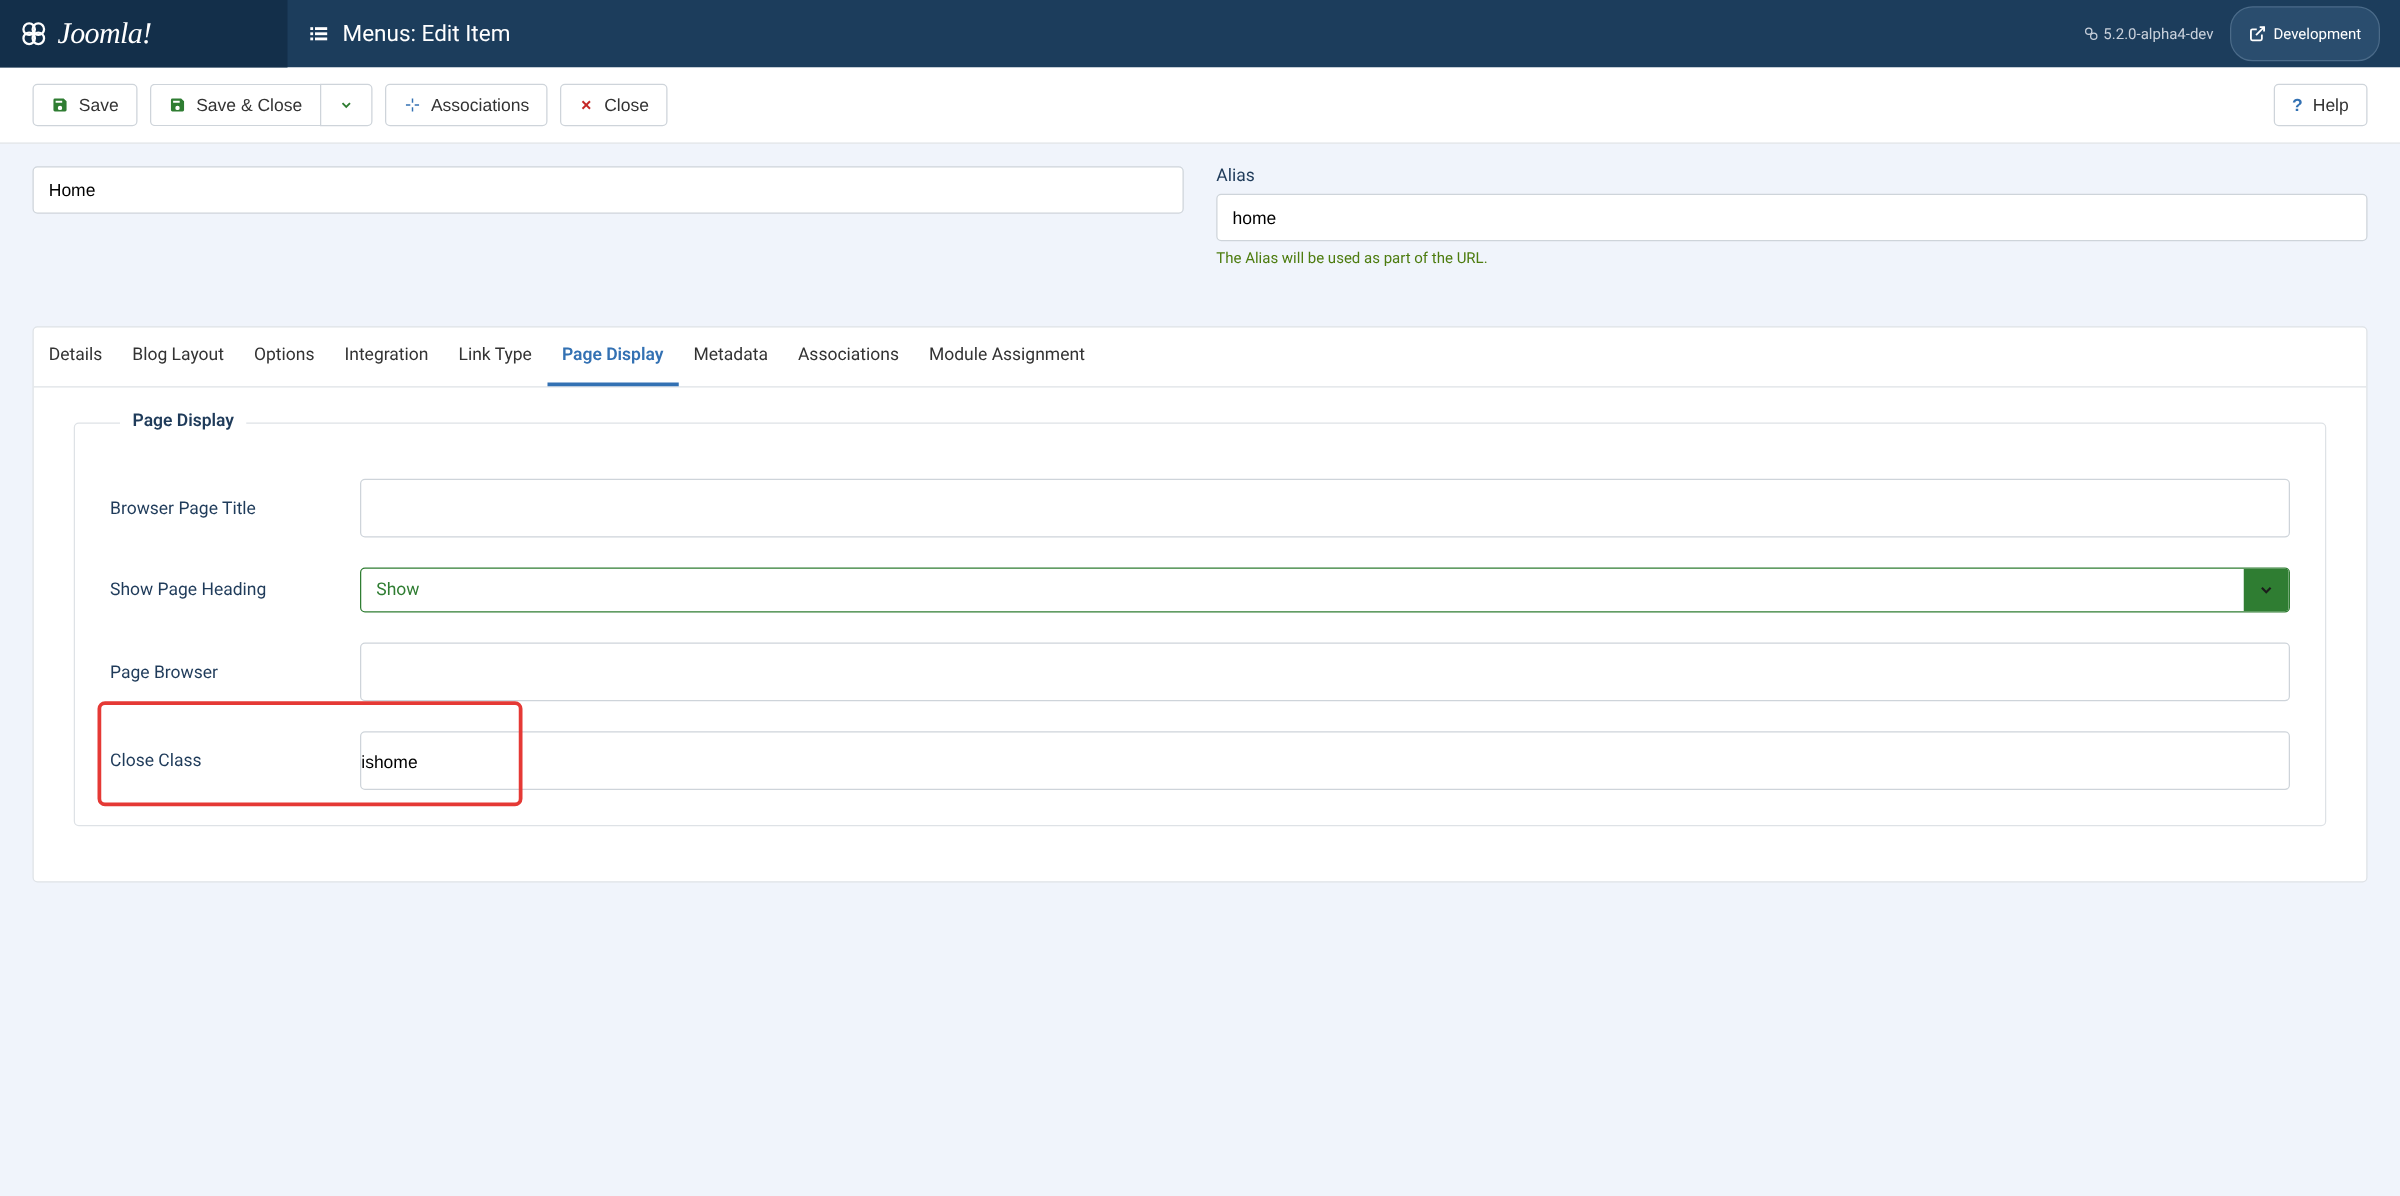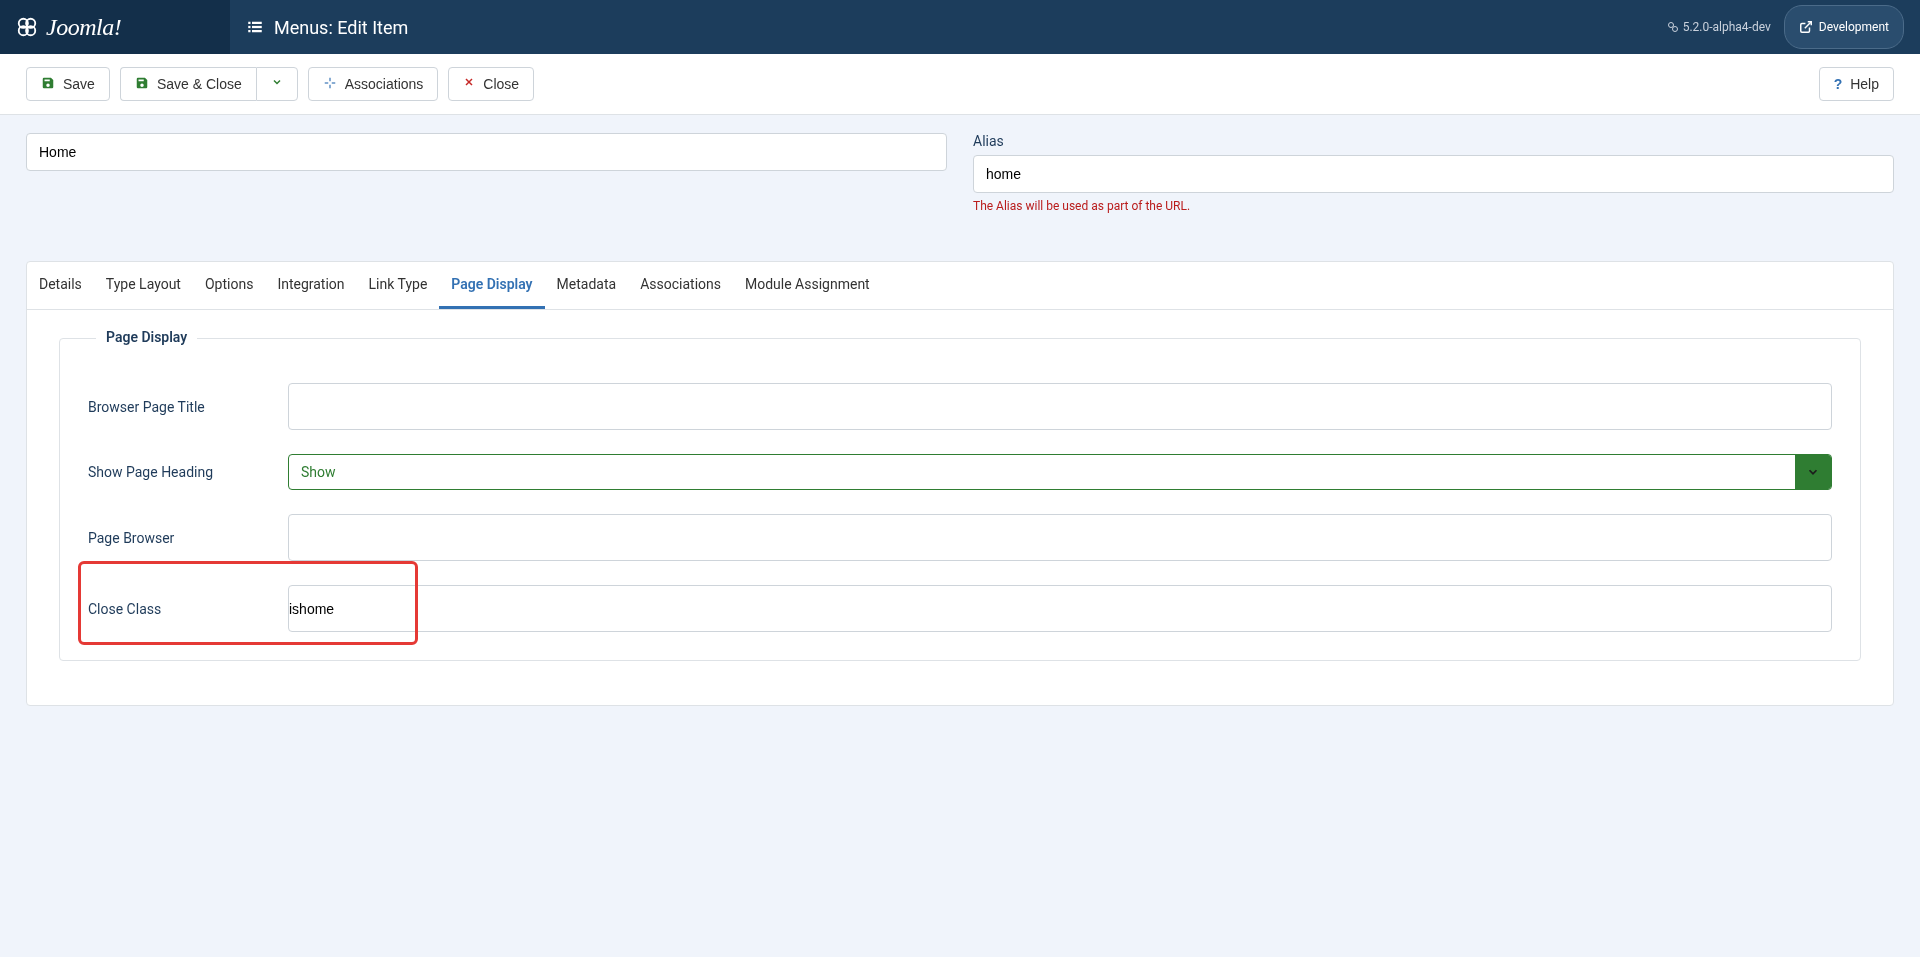--- a/index.html
+++ b/index.html
@@ -7,36 +7,36 @@
 
 .topbar { display: flex; align-items: center; background: #1c3d5c; color: #fff; height: 54px; }
 .logo-wrap { width: 230px; height: 54px; display: flex; align-items: center; padding-left: 16px; background: #132f4a; }
 .logo { font-family: Georgia, serif; font-style: italic; font-size: 24px; font-weight: 300; letter-spacing: -0.5px; }
 .page-title { display: flex; align-items: center; gap: 10px; padding-left: 16px; font-size: 18px; font-weight: 400; }
 .top-right { margin-left: auto; display: flex; align-items: center; gap: 13px; padding-right: 16px; }
 .version { font-size: 12px; color: #c9d1dc; display: flex; align-items: center; gap: 4px; }
 .dev-badge { background: #2a4d6e; border: 1px solid #4b6b89; border-radius: 18px; padding: 14px 14px; font-size: 12px; display: flex; align-items: center; gap: 6px; cursor: pointer; }
 
 .toolbar { background: #fff; border-bottom: 1px solid #dee2e6; padding: 13px 26px; display: flex; gap: 10px; }
-.btn { background: #fff; border: 1px solid #ced4da; border-radius: 4px; padding: 8px 14px; font-size: 14px; color: #333; display: inline-flex; align-items: flex-start; gap: 8px; cursor: pointer; }
+.btn { background: #fff; border: 1px solid #ced4da; border-radius: 4px; padding: 8px 14px; font-size: 14px; color: #333; display: inline-flex; align-items: center; gap: 8px; cursor: pointer; }
 .btn-group { display: inline-flex; }
 .btn-group .btn:first-child { border-radius: 4px 0 0 4px; border-right: none; }
 .btn-group .btn:last-child { border-radius: 0 4px 4px 0; }
 .toolbar-spacer { flex: 1; }
 .icon-save { color: #2f7d32; }
 .icon-close { color: #c52827; }
 .icon-help { color: #3371b3; }
 .icon-assoc { color: #3371b3; }
 
 .form-area { padding: 18px 26px 26px; }
 .field-row { display: flex; gap: 26px; margin-bottom: 4px; }
 .field { flex: 1; }
 .field label { display: block; font-size: 14px; color: #1f3b5a; margin-bottom: 6px; }
 .field input { width: 100%; height: 38px; padding: 0 12px; border: 1px solid #ced4da; border-radius: 4px; font-size: 14px; }
-.hint { font-size: 12px; color: #b91c1c; margin-top: 6px; }
+.hint { font-size: 12px; color: #4d7c0f; margin-top: 6px; }
 
 .tabs-card { background: #fff; border: 1px solid #dee2e6; border-radius: 4px; margin: 18px 26px 26px; }
 .tab-row { display: flex; border-bottom: 1px solid #dee2e6; }
 .tab { padding: 14px 12px; font-size: 14px; color: #333; cursor: pointer; border-bottom: 3px solid transparent; }
 .tab.active { color: #3371b3; font-weight: 600; border-bottom-color: #3371b3; }
 
 .panel { padding: 28px 32px 44px; }
 .fieldset { border: 1px solid #dee2e6; border-radius: 4px; padding: 44px 28px 28px; position: relative; }
 .fs-legend { position: absolute; top: -10px; left: 36px; background: #fff; padding: 0 10px; font-weight: 600; color: #1f3b5a; }
 .control-row { display: flex; align-items: center; margin-bottom: 24px; }
@@ -147,21 +147,21 @@
       <label>Alias</label>
       <input type="text" value="home" style="">
       <div class="hint">The Alias will be used as part of the URL.</div>
     </div>
   </div>
 </div>
 
 <div class="tabs-card">
   <div class="tab-row" id="tab-row">
       <div class="tab">Details</div>
-      <div class="tab">Type Layout</div>
+      <div class="tab">Blog Layout</div>
       <div class="tab">Options</div>
       <div class="tab">Integration</div>
       <div class="tab">Link Type</div>
       <div class="tab active">Page Display</div>
       <div class="tab">Metadata</div>
       <div class="tab">Associations</div>
       <div class="tab">Module Assignment</div>
     </div>
   <div class="panel">
     <div class="fieldset" style="position:relative;">

